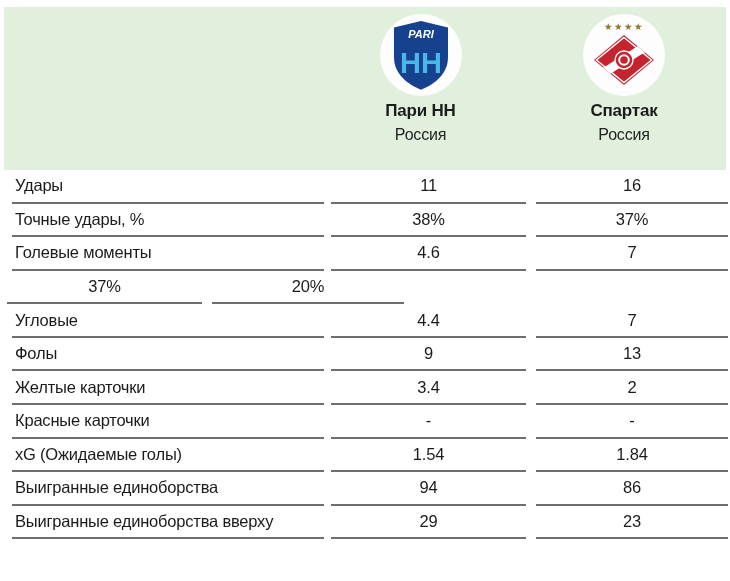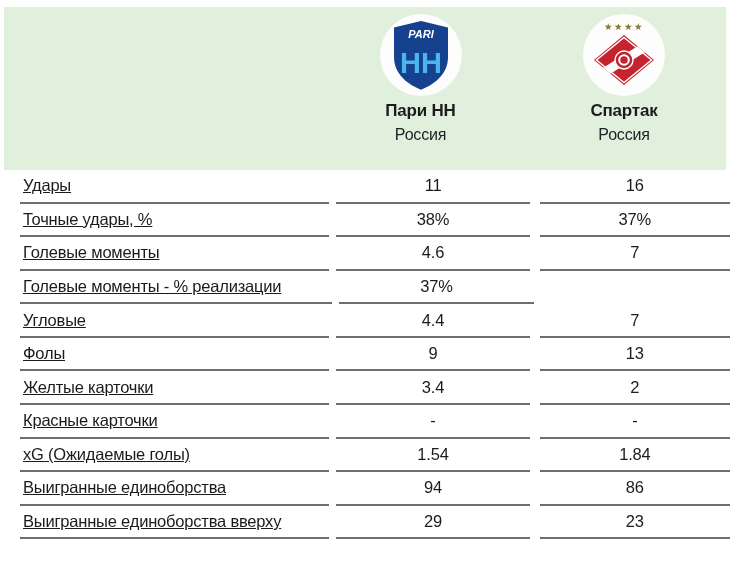--- a/index.html
+++ b/index.html
@@ -28,21 +28,21 @@
   }
 
   
   .table{position:absolute;left:0;top:170px;width:730px;}
   .row{display:flex;height:33.58px;box-sizing:border-box;align-items:stretch;}
   .cell{
     box-sizing:border-box;border-bottom:2px solid #6e6e6e;
     display:flex;align-items:center;
     font-size:16.5px;color:#1b1b1d;letter-spacing:-0.2px;
   }
-  .cell.label{margin-left:20px;width:312px;padding-left:3px;justify-content:flex-start;text-decoration:underline;}
+  .cell.label{margin-left:12px;width:312px;padding-left:3px;justify-content:flex-start;}
   .cell.v1{margin-left:7px;width:195px;justify-content:center;}
   .cell.v2{margin-left:10px;width:192px;justify-content:center;}
 </style>
 </head>
 <body>
 
 <div class="page">
 
   <div class="header">
 
@@ -94,22 +94,22 @@
         <div class="cell label">Точные удары, %</div>
         <div class="cell v1">38%</div>
         <div class="cell v2">37%</div>
       </div>
       <div class="row">
         <div class="cell label">Голевые моменты</div>
         <div class="cell v1">4.6</div>
         <div class="cell v2">7</div>
       </div>
       <div class="row">
-        <div class="cell label">Голевые моменты - % реализации</div>
         <div class="cell v1">37%</div>
+        <div class="cell v2">20%</div>
       </div>
       <div class="row">
         <div class="cell label">Угловые</div>
         <div class="cell v1">4.4</div>
         <div class="cell v2">7</div>
       </div>
       <div class="row">
         <div class="cell label">Фолы</div>
         <div class="cell v1">9</div>
         <div class="cell v2">13</div>

